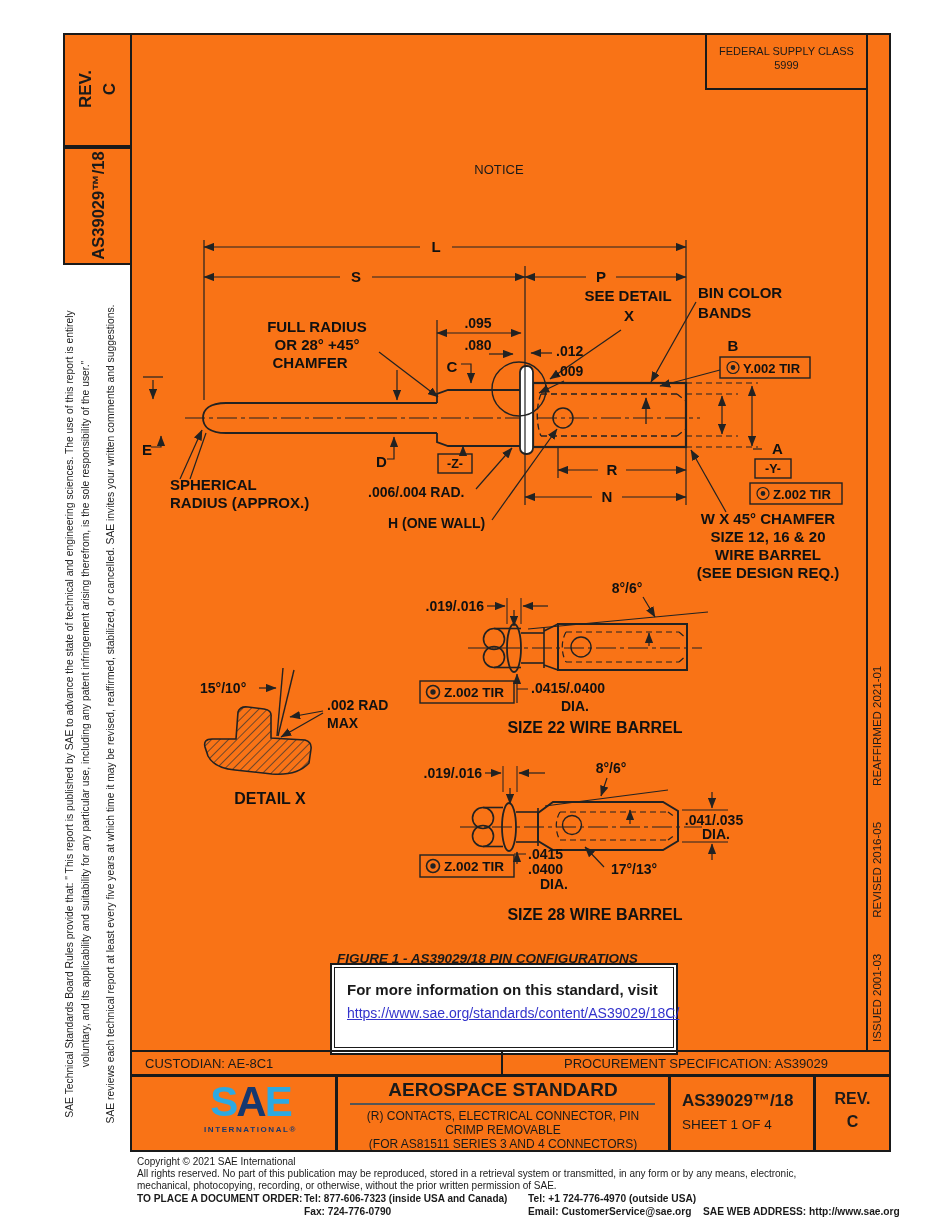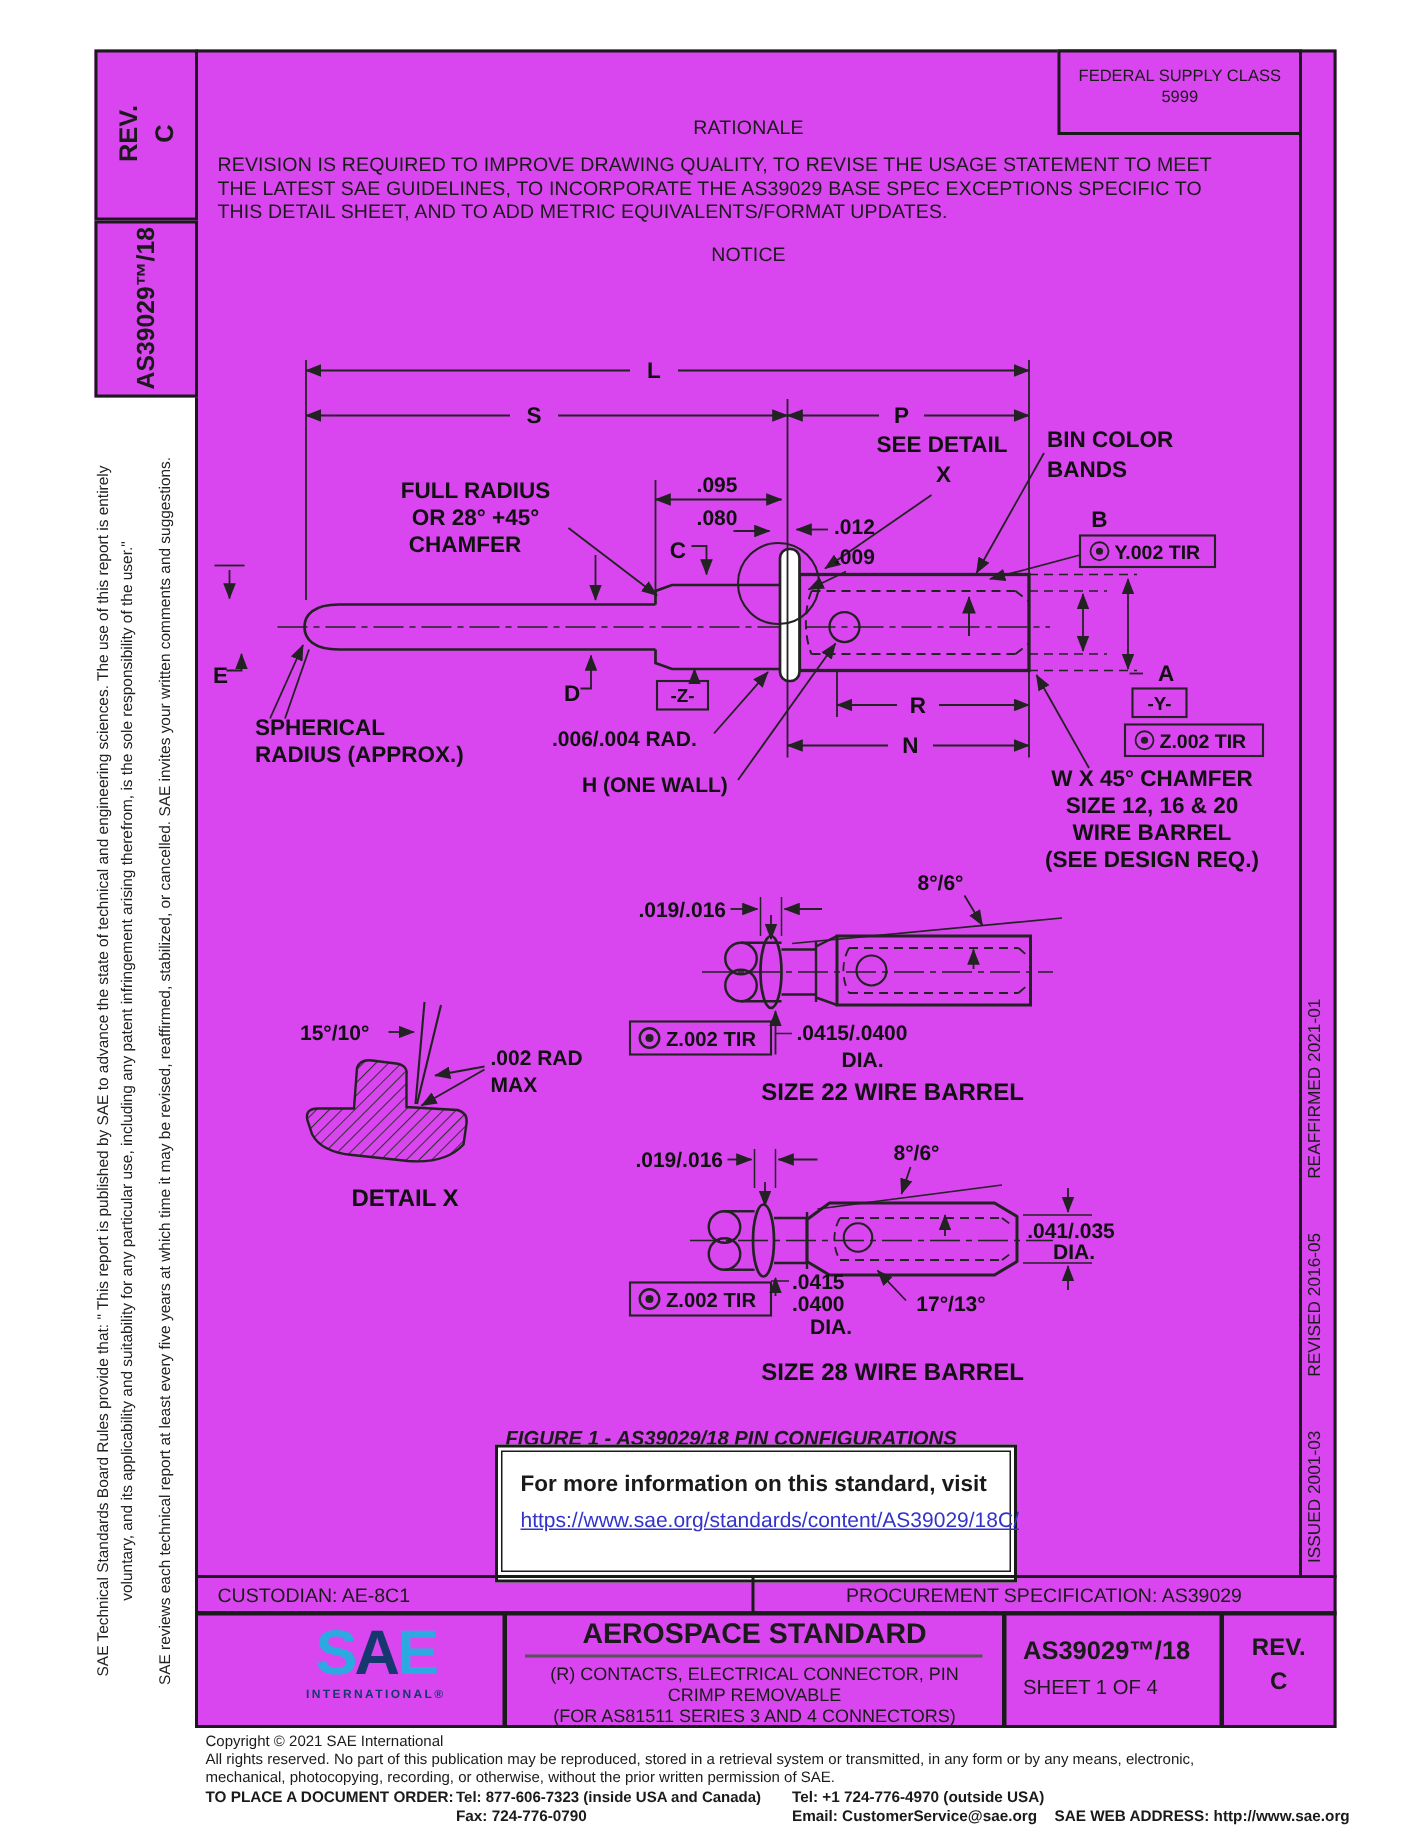--- a/index.html
+++ b/index.html
@@ -1,19 +1,19 @@
 <!DOCTYPE html>
 <html><head>
 <meta charset="utf-8">
 <style>
   html,body{margin:0;padding:0;background:#fff;}
   .page{position:relative;width:950px;height:1230px;background:#fff;overflow:hidden;
         font-family:"Liberation Sans",sans-serif;color:#1a1a1a;}
   .abs{position:absolute;}
-  .bd{border:2px solid #1a1a1a;box-sizing:border-box;background:#d946ef;}
+  .bd{border:2px solid #1a1a1a;box-sizing:border-box;background:#f97316;}
   .hline,.vline{position:absolute;background:#1a1a1a;}
   .rot{position:absolute;transform:rotate(-90deg);transform-origin:left top;white-space:nowrap;}
   .rotc{position:absolute;transform:rotate(-90deg);}
   .ctr{text-align:center;}
   .b{font-weight:bold;}
   svg text{font-family:"Liberation Sans",sans-serif;fill:#111;stroke:none;}
   svg .b{font-weight:bold;}
   .body-text{font-size:13px;line-height:15.5px;letter-spacing:0.1px;}
   .small-note{font-size:10.5px;color:#222;}
   a.doclink{color:#3333cc;text-decoration:underline;font-size:14px;}
@@ -45,22 +45,20 @@
     <span>REAFFIRMED 2021-01</span>
   </div>
 
   <div class="abs bd" style="left:705px;top:33px;width:163px;height:57px;">
     <div class="ctr" style="margin-top:10px;font-size:11px;">
       <div>FEDERAL SUPPLY CLASS</div>
       <div style="margin-top:2px;">5999</div>
     </div>
   </div>
 
-  <div class="abs ctr body-text" style="left:130px;top:77px;width:738px;">RATIONALE</div>
-  <div class="abs body-text" style="left:145px;top:102px;width:674px;">REVISION IS REQUIRED TO IMPROVE DRAWING QUALITY, TO REVISE THE USAGE STATEMENT TO MEET THE LATEST SAE GUIDELINES, TO INCORPORATE THE AS39029 BASE SPEC EXCEPTIONS SPECIFIC TO THIS DETAIL SHEET, AND TO ADD METRIC EQUIVALENTS/FORMAT UPDATES.</div>
   <div class="abs ctr body-text" style="left:130px;top:162px;width:738px;">NOTICE</div>
 
   <svg class="abs" style="left:130px;top:228px;" width="738" height="732" viewBox="130 228 738 732">
     <defs>
       <marker id="mE" markerWidth="9" markerHeight="7" refX="8.5" refY="3.5" orient="auto">
           <path d="M0,0 L9,3.5 L0,7 Z" fill="#222"></path>
         </marker>
       <marker id="mS" markerWidth="9" markerHeight="7" refX="0.5" refY="3.5" orient="auto">
           <path d="M9,0 L0,3.5 L9,7 Z" fill="#222"></path>
         </marker>

